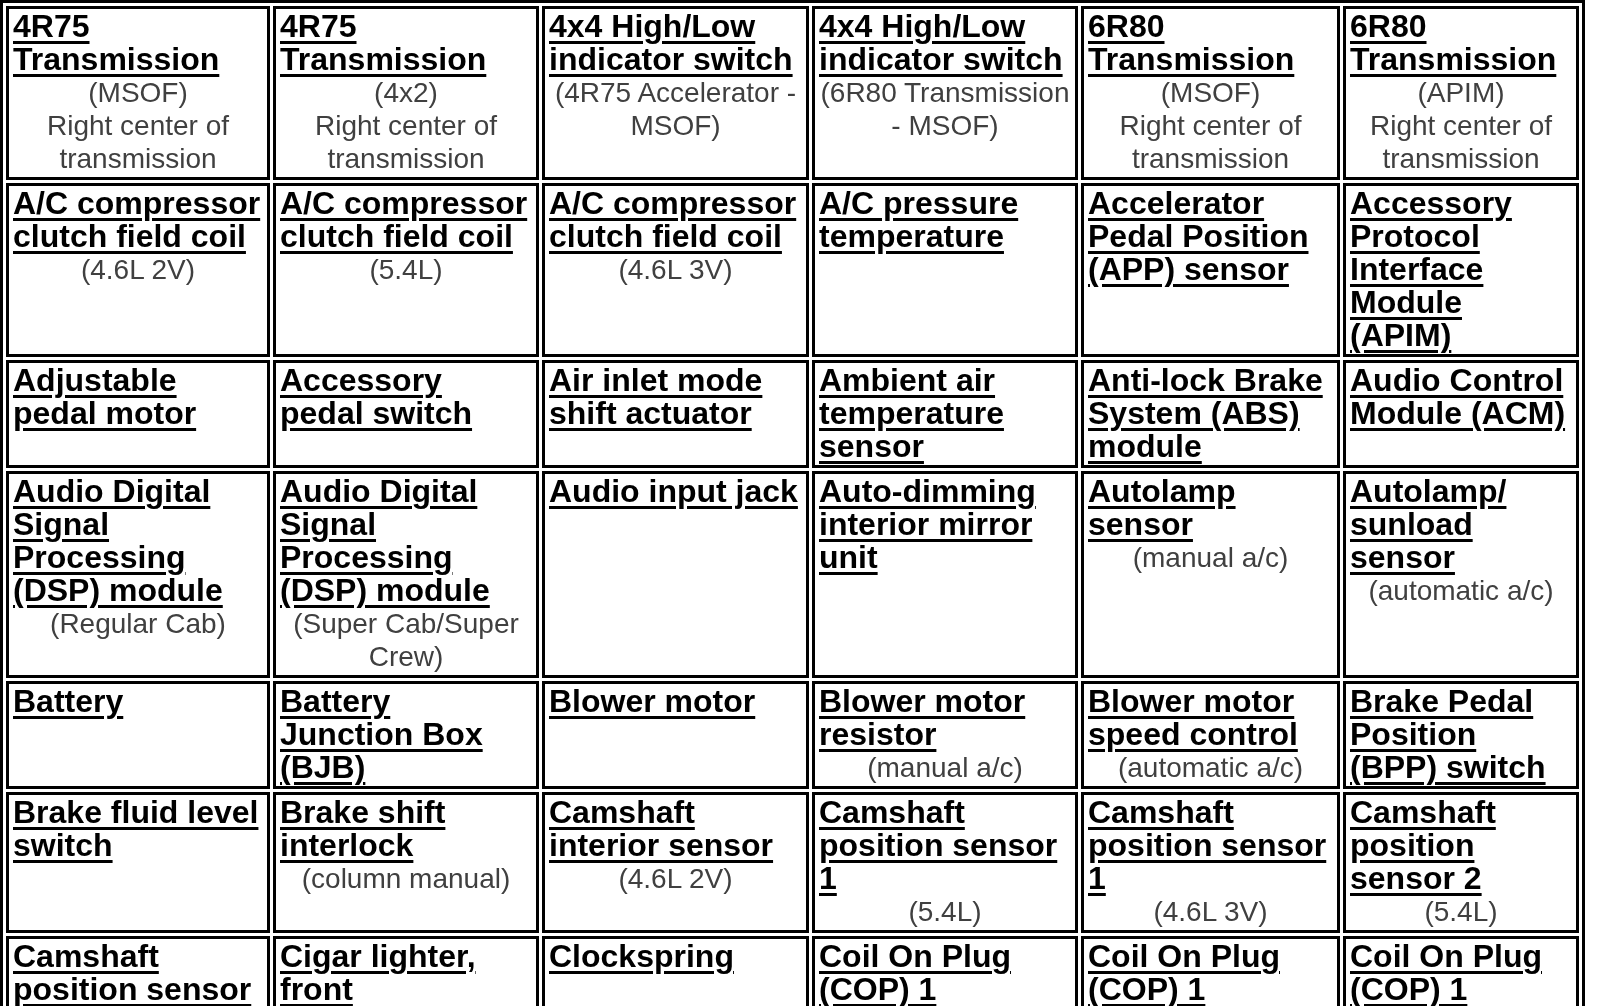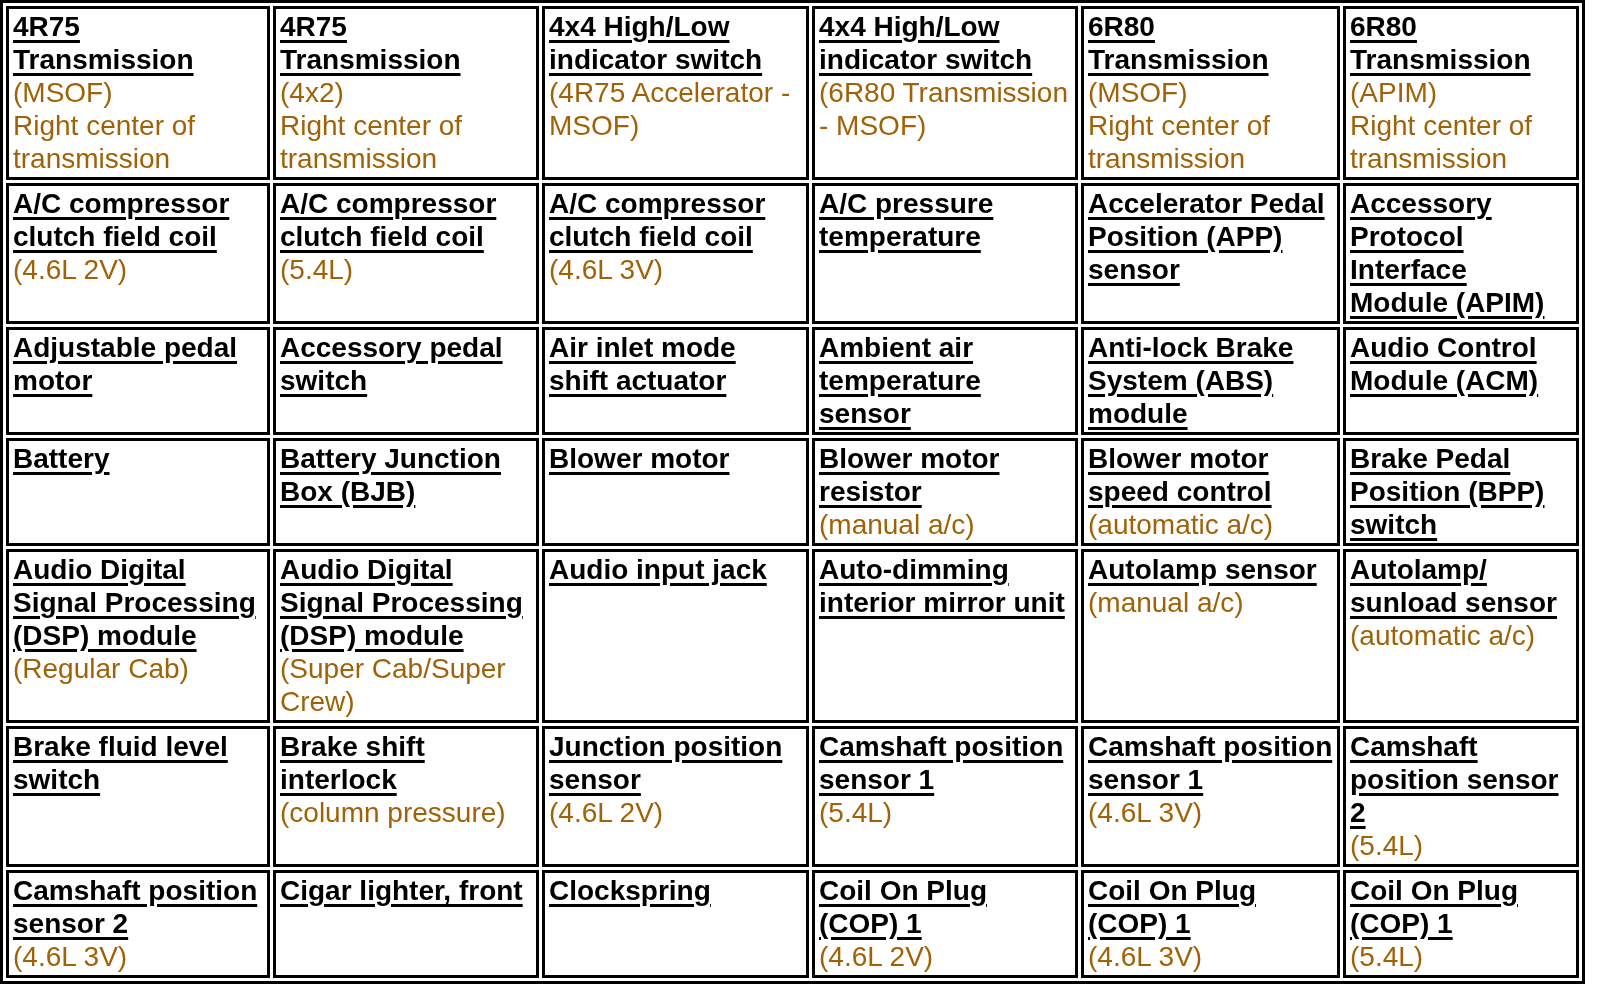--- a/index.html
+++ b/index.html
@@ -26,32 +26,33 @@
     border: 3px solid #000000;
     vertical-align: top;
     padding: 1px 4px 2px 4px;
     background: #ffffff;
     overflow: hidden;
   }
   .cell-link {
     display: inline;
     color: #000000;
     font-weight: 700;
-    font-size: 28px;
+    font-size: 32px;
     line-height: 33px;
     text-decoration: underline;
     text-decoration-thickness: 3px;
     text-underline-offset: 4px;
     cursor: pointer;
   }
   .cell-note {
-    color: #a16207;
+    color: #404040;
     font-weight: 400;
     font-size: 28px;
     line-height: 33px;
+    text-align: center;
   }
 </style>
 </head>
 <body>
 
 <div class="page">
   <table class="component-grid">
     <colgroup>
       <col style="width:264px">
       <col style="width:266px">
@@ -79,39 +80,39 @@
         </tr>
         <tr>
           <td><a class="cell-link">Adjustable pedal motor</a></td>
           <td><a class="cell-link">Accessory pedal switch</a></td>
           <td><a class="cell-link">Air inlet mode shift actuator</a></td>
           <td><a class="cell-link">Ambient air temperature sensor</a></td>
           <td><a class="cell-link">Anti-lock Brake System (ABS) module</a></td>
           <td><a class="cell-link">Audio Control Module (ACM)</a></td>
         </tr>
         <tr>
+          <td><a class="cell-link">Audio Digital Signal Processing (DSP) module</a><div class="cell-note">(Regular Cab)</div></td>
+          <td><a class="cell-link">Audio Digital Signal Processing (DSP) module</a><div class="cell-note">(Super Cab/Super Crew)</div></td>
+          <td><a class="cell-link">Audio input jack</a></td>
+          <td><a class="cell-link">Auto-dimming interior mirror unit</a></td>
+          <td><a class="cell-link">Autolamp sensor</a><div class="cell-note">(manual a/c)</div></td>
+          <td><a class="cell-link">Autolamp/ sunload sensor</a><div class="cell-note">(automatic a/c)</div></td>
+        </tr>
+        <tr>
           <td><a class="cell-link">Battery</a></td>
           <td><a class="cell-link">Battery Junction Box (BJB)</a></td>
           <td><a class="cell-link">Blower motor</a></td>
           <td><a class="cell-link">Blower motor resistor</a><div class="cell-note">(manual a/c)</div></td>
           <td><a class="cell-link">Blower motor speed control</a><div class="cell-note">(automatic a/c)</div></td>
           <td><a class="cell-link">Brake Pedal Position (BPP) switch</a></td>
         </tr>
         <tr>
-          <td><a class="cell-link">Audio Digital Signal Processing (DSP) module</a><div class="cell-note">(Regular Cab)</div></td>
-          <td><a class="cell-link">Audio Digital Signal Processing (DSP) module</a><div class="cell-note">(Super Cab/Super Crew)</div></td>
-          <td><a class="cell-link">Audio input jack</a></td>
-          <td><a class="cell-link">Auto-dimming interior mirror unit</a></td>
-          <td><a class="cell-link">Autolamp sensor</a><div class="cell-note">(manual a/c)</div></td>
-          <td><a class="cell-link">Autolamp/ sunload sensor</a><div class="cell-note">(automatic a/c)</div></td>
-        </tr>
-        <tr>
           <td><a class="cell-link">Brake fluid level switch</a></td>
-          <td><a class="cell-link">Brake shift interlock</a><div class="cell-note">(column pressure)</div></td>
-          <td><a class="cell-link">Junction position sensor</a><div class="cell-note">(4.6L 2V)</div></td>
+          <td><a class="cell-link">Brake shift interlock</a><div class="cell-note">(column manual)</div></td>
+          <td><a class="cell-link">Camshaft interior sensor</a><div class="cell-note">(4.6L 2V)</div></td>
           <td><a class="cell-link">Camshaft position sensor 1</a><div class="cell-note">(5.4L)</div></td>
           <td><a class="cell-link">Camshaft position sensor 1</a><div class="cell-note">(4.6L 3V)</div></td>
           <td><a class="cell-link">Camshaft position sensor 2</a><div class="cell-note">(5.4L)</div></td>
         </tr>
         <tr>
           <td><a class="cell-link">Camshaft position sensor 2</a><div class="cell-note">(4.6L 3V)</div></td>
           <td><a class="cell-link">Cigar lighter, front</a></td>
           <td><a class="cell-link">Clockspring</a></td>
           <td><a class="cell-link">Coil On Plug (COP) 1</a><div class="cell-note">(4.6L 2V)</div></td>
           <td><a class="cell-link">Coil On Plug (COP) 1</a><div class="cell-note">(4.6L 3V)</div></td>

